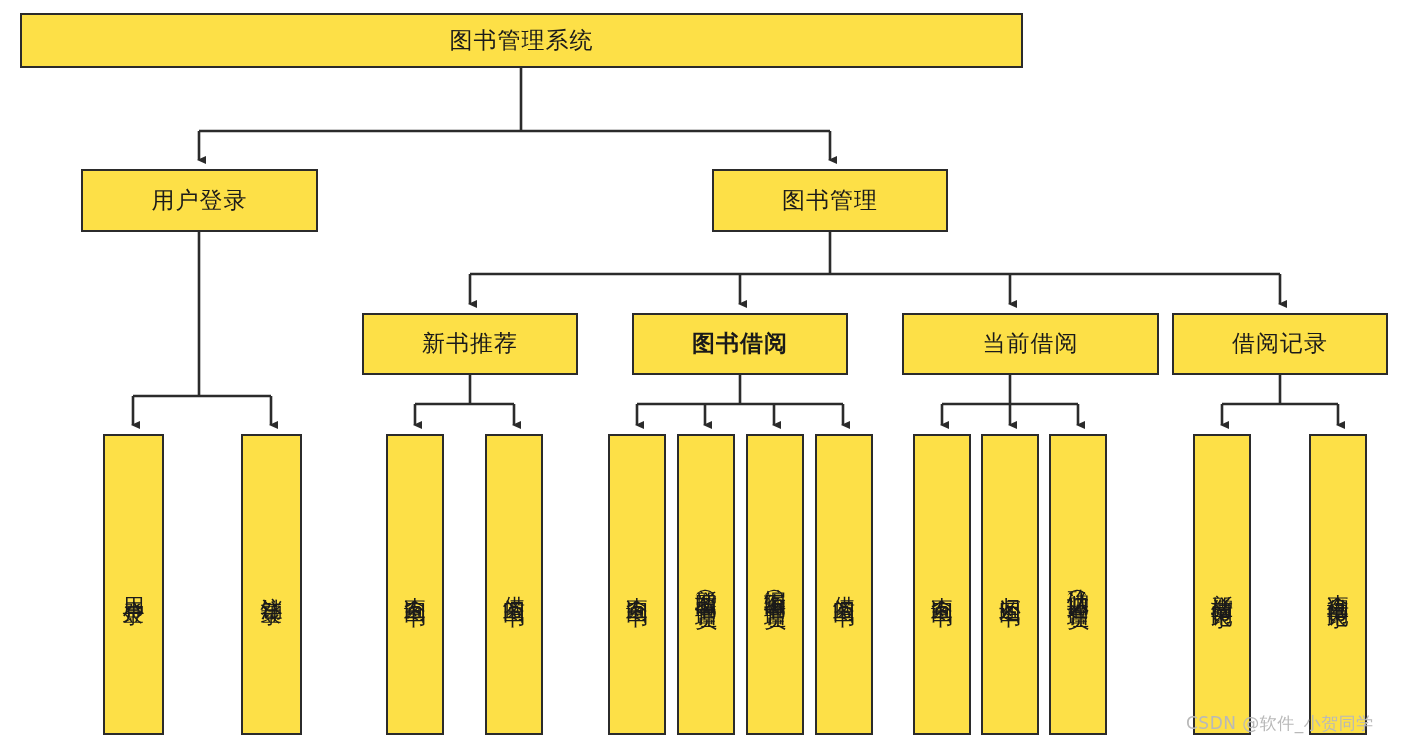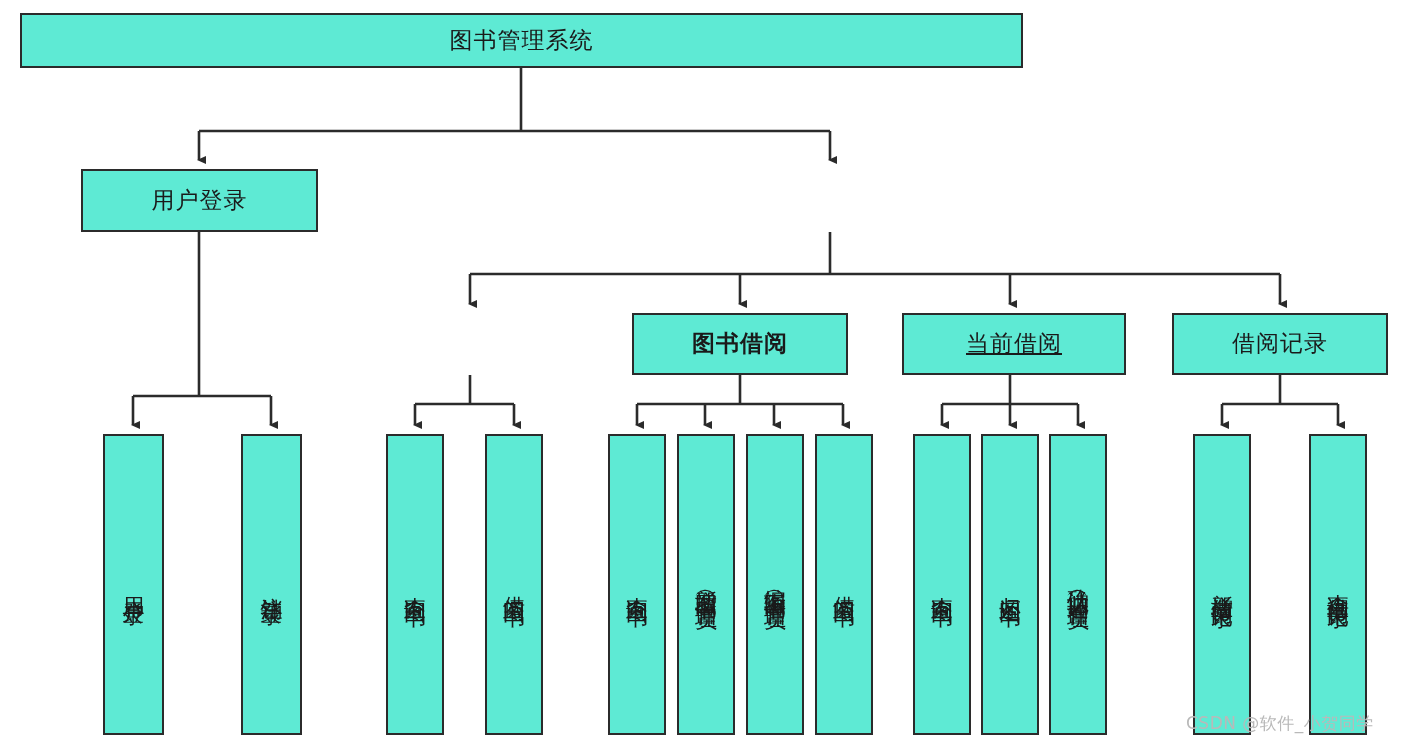--- a/index.html
+++ b/index.html
@@ -1,20 +1,20 @@
 <!DOCTYPE html>
 <html><head>
 <meta charset="utf-8">
 <title>图书管理系统功能结构图</title>
 <style>
   html,body{margin:0;padding:0;background:#ffffff;}
   body{font-family:"DejaVu Sans","Liberation Sans",sans-serif;}
   #stage{position:relative;width:1405px;height:747px;background:#fff;overflow:hidden;}
   #edges{position:absolute;left:0;top:0;width:1405px;height:747px;pointer-events:none;}
-  .node{position:absolute;box-sizing:border-box;border:2.5px solid #2b2b2b;background:#5eead4;
+  .node{position:absolute;box-sizing:border-box;border:2.5px solid #2b2b2b;background:#fde047;
         display:flex;align-items:center;justify-content:center;color:#1a1a1a;}
   .node.h{font-size:23px;letter-spacing:1px;line-height:1.2;}
   .node.leaf{font-size:22px;line-height:1.18;}
   .node.leaf .vtxt{
       writing-mode:vertical-rl;
       text-orientation:upright;
       -webkit-writing-mode:vertical-rl;
       letter-spacing:3px;
       white-space:nowrap;
       text-align:center;
@@ -77,25 +77,31 @@
     </g>
   </svg>
 
   <div class="node h" style="left:20px;top:13px;width:1003px;height:55px;">
     <span>图书管理系统</span>
   </div>
 
   <div class="node h" style="left:81px;top:169px;width:237px;height:63px;">
     <span>用户登录</span>
   </div>
+  <div class="node h" style="left:712px;top:169px;width:236px;height:63px;">
+    <span>图书管理</span>
+  </div>
 
+  <div class="node h" style="left:362px;top:313px;width:216px;height:62px;">
+    <span>新书推荐</span>
+  </div>
   <div class="node h" style="left:632px;top:313px;width:216px;height:62px;font-weight:bold;">
     <span>图书借阅</span>
   </div>
-  <div class="node h" style="left:902px;top:313px;width:224px;height:62px;text-decoration:underline;">
+  <div class="node h" style="left:902px;top:313px;width:257px;height:62px;">
     <span>当前借阅</span>
   </div>
   <div class="node h" style="left:1172px;top:313px;width:216px;height:62px;">
     <span>借阅记录</span>
   </div>
 
   <div class="node leaf" style="left:103px;top:434px;width:61px;height:301px;">
     <span class="vtxt">用户登录</span>
   </div>
   <div class="node leaf" style="left:241px;top:434px;width:61px;height:301px;">

